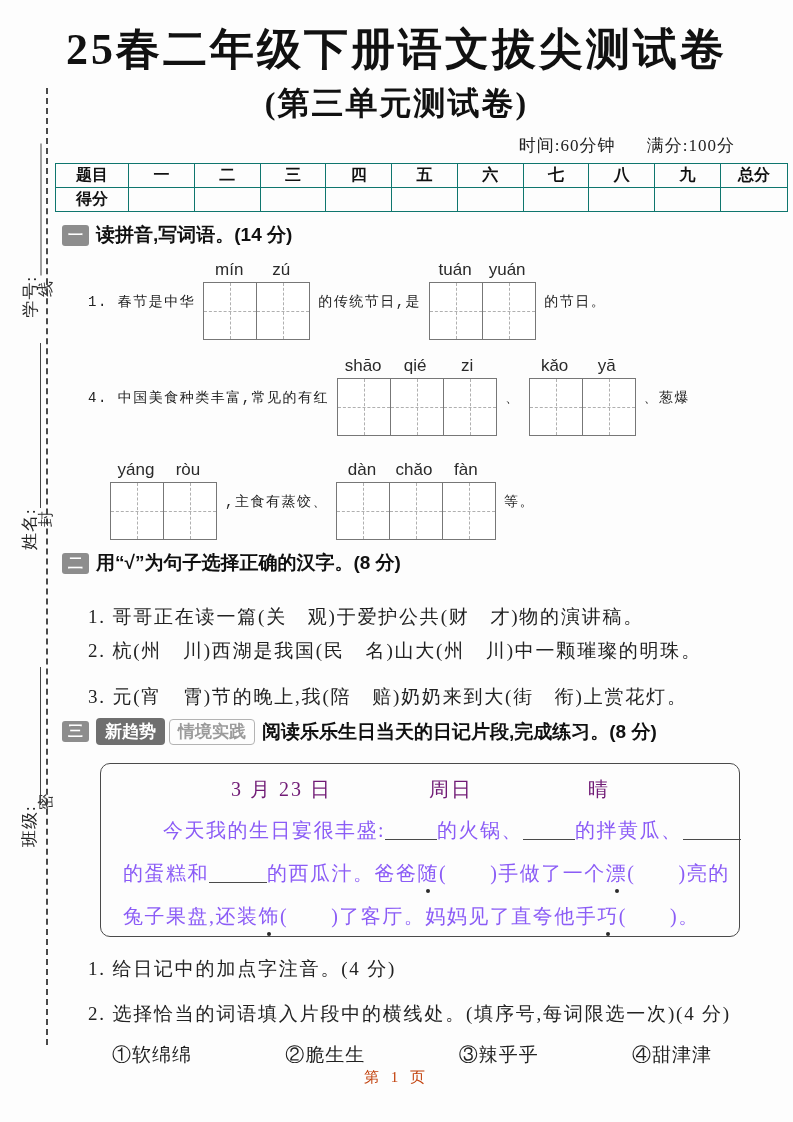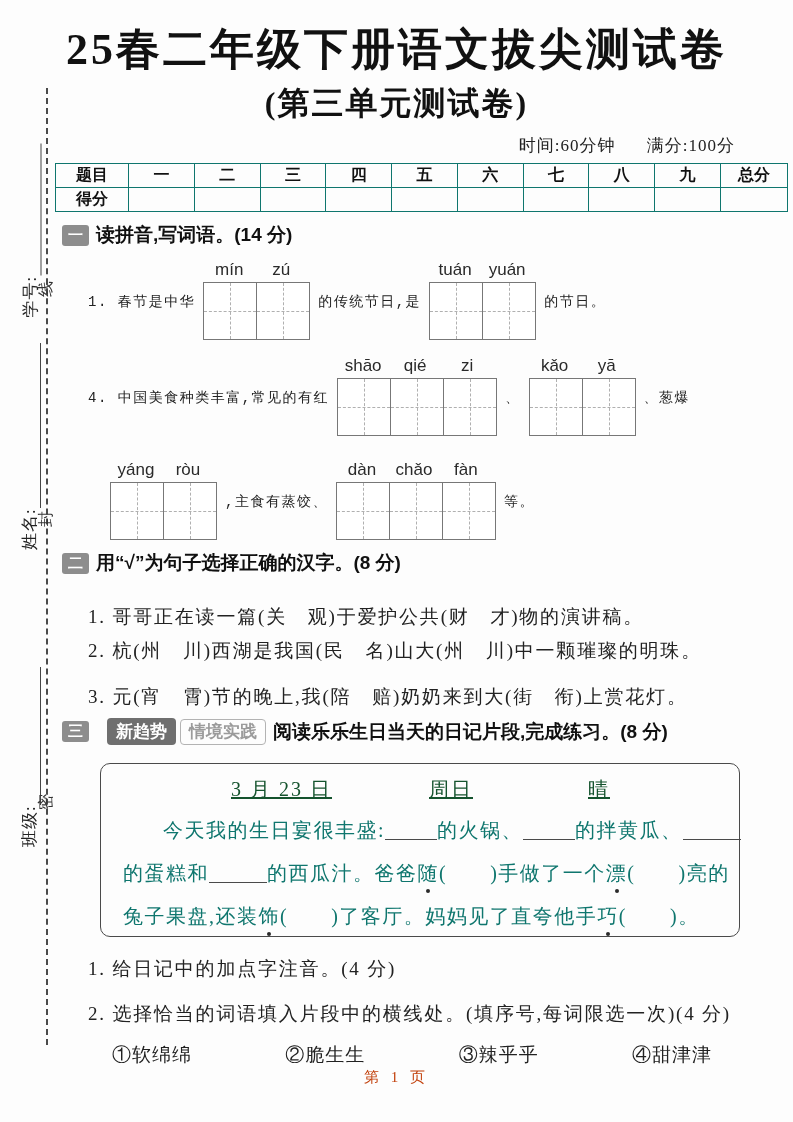--- a/index.html
+++ b/index.html
@@ -27,21 +27,21 @@
                font-size:16px;font-weight:bold;color:#111;}
   .score-table td{border:1px solid #0f766e;text-align:center;height:23px;padding:0;}
   .score-table .c-first{width:72px;}
   .score-table .c-last{width:66px;}
 
   
   .sechead{position:absolute;display:flex;align-items:center;gap:7px;
            font-family:"Liberation Sans","DejaVu Sans",sans-serif;font-weight:bold;font-size:19px;color:#101010;}
   .secnum{width:27px;height:21px;background:#8d8d8d;color:#fff;border-radius:3px;display:flex;
           align-items:center;justify-content:center;font-size:15px;flex:0 0 auto;}
-  .tag-dark{background:#6f6f6f;color:#fff;font-size:17px;padding:2px 9px;border-radius:4px;flex:0 0 auto;margin-left:11px;}
+  .tag-dark{background:#6f6f6f;color:#fff;font-size:17px;padding:2px 9px;border-radius:4px;flex:0 0 auto;}
   .tag-light{border:1.5px solid #b3b3b3;color:#9b9b9b;font-size:17px;padding:0.5px 8px;
              border-radius:4px;margin-left:-3px;flex:0 0 auto;}
 
   
   .qrow{position:absolute;display:flex;align-items:center;gap:8px;}
   .qrow .txt{margin-top:4px;font-size:14px;letter-spacing:1.5px;white-space:nowrap;font-family:Liberation Mono, monospace;}
   .bodyline{position:absolute;font-size:19px;letter-spacing:1.8px;white-space:nowrap;color:#222;}
 
   
   .pybox{display:flex;flex-direction:column;flex:0 0 auto;}
@@ -50,22 +50,22 @@
               font-size:17px;color:#2a2a2a;}
   .cells{display:flex;border:1.3px solid #777;background:#fff;}
   .cell{width:52px;height:56px;border-left:1.3px solid #777;position:relative;}
   .cell:first-child{border-left:none;}
   .cell::before{content:'';position:absolute;left:50%;top:0;bottom:0;border-left:1px dashed #b0b0b0;}
   .cell::after{content:'';position:absolute;top:50%;left:0;right:0;border-top:1px dashed #b0b0b0;}
 
   
   .diary{position:absolute;left:100px;top:763px;width:638px;height:172px;border:1.6px solid #4a4a4a;
          border-radius:10px;background:#fdfdfd;}
-  .dline{position:absolute;left:22px;right:14px;font-size:20px;letter-spacing:1.5px;white-space:nowrap;color:#0f766e;}
-  .dmeta{position:absolute;top:12px;font-size:20px;letter-spacing:2px;color:#14532d;text-decoration:underline;}
+  .dline{position:absolute;left:22px;right:14px;font-size:20px;letter-spacing:1.5px;white-space:nowrap;color:#8b5cf6;}
+  .dmeta{position:absolute;top:12px;font-size:20px;letter-spacing:2px;color:#701a75;}
   .blank{display:inline-block;border-bottom:1.6px solid #4a4a4a;height:16px;vertical-align:-3px;}
   .w52{width:52px;} .w58{width:58px;}
   .dch{position:relative;display:inline-block;}
   .dch::after{content:'';position:absolute;left:50%;bottom:-6px;width:4px;height:4px;margin-left:-2px;
               background:#2b2b2b;border-radius:50%;}
 
   .options{position:absolute;left:112px;top:1042px;width:600px;display:flex;justify-content:space-between;
            font-size:19px;letter-spacing:1px;color:#222;}
   .footer{position:absolute;top:1068px;left:0;width:100%;text-align:center;font-size:15px;
           letter-spacing:4px;color:#c2410c;}

